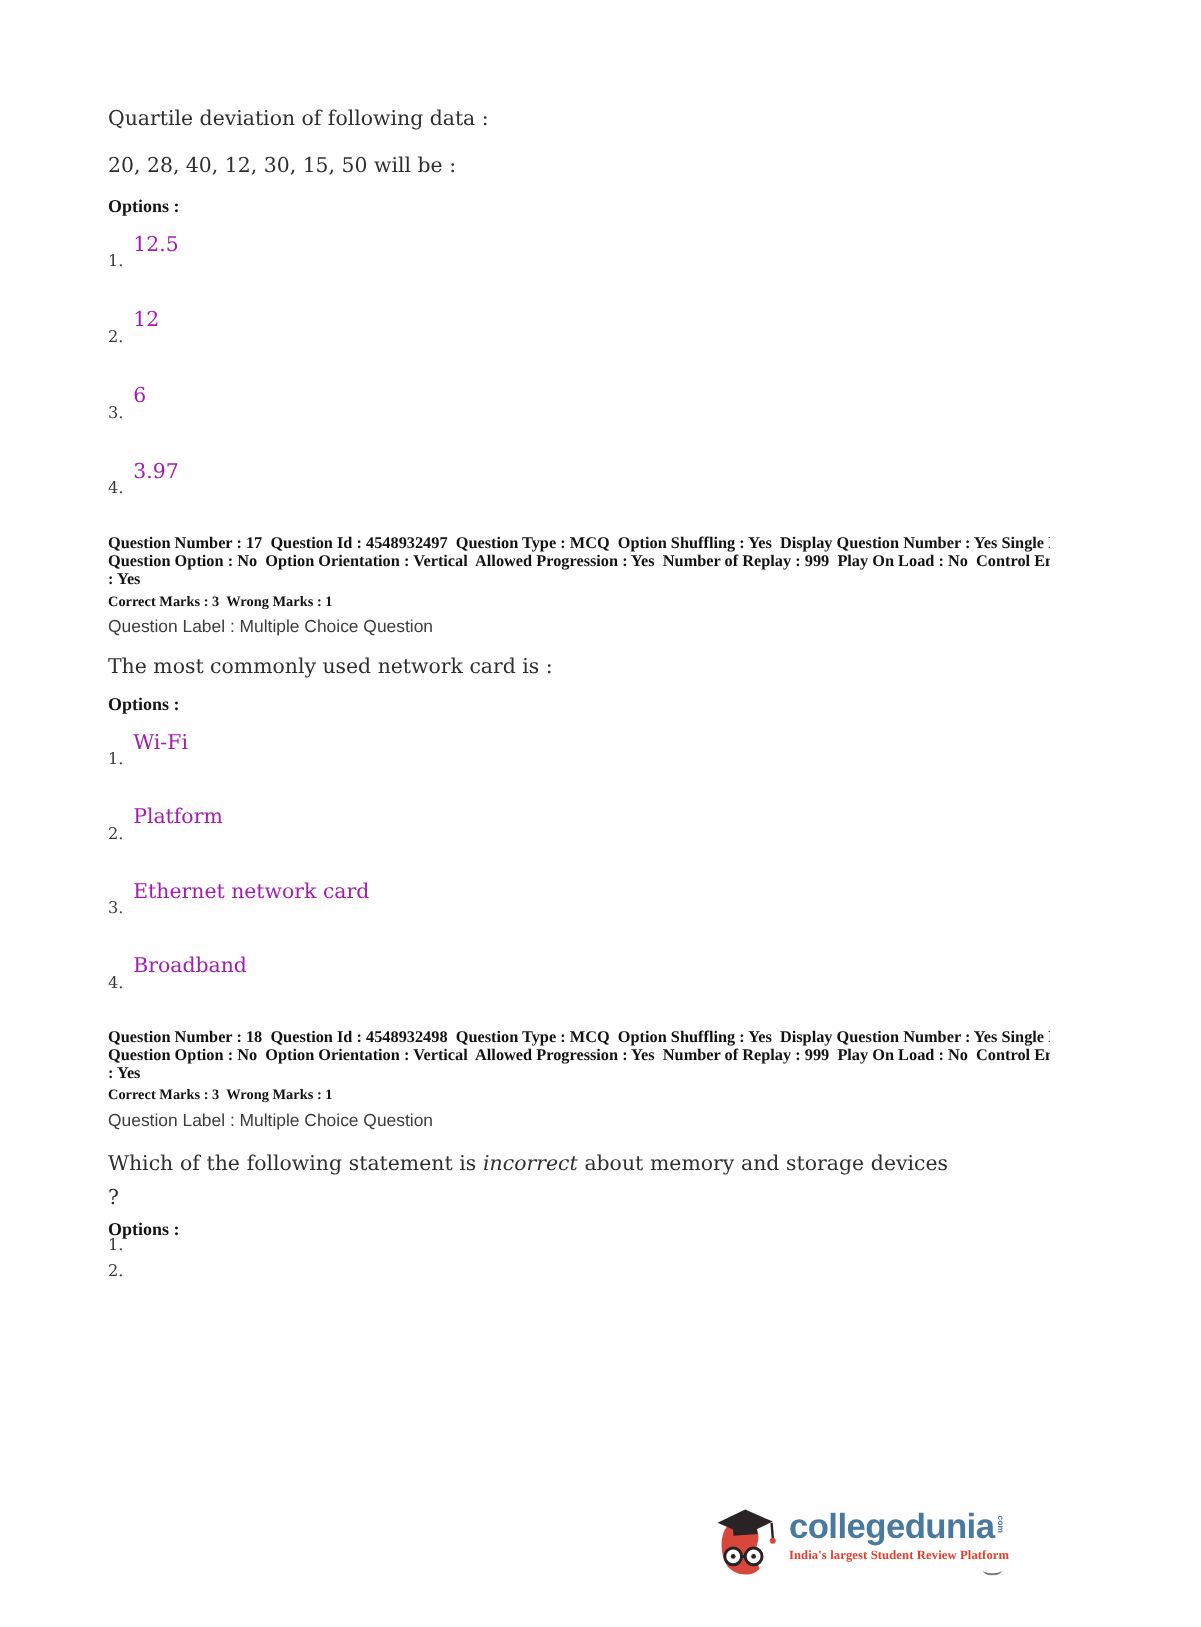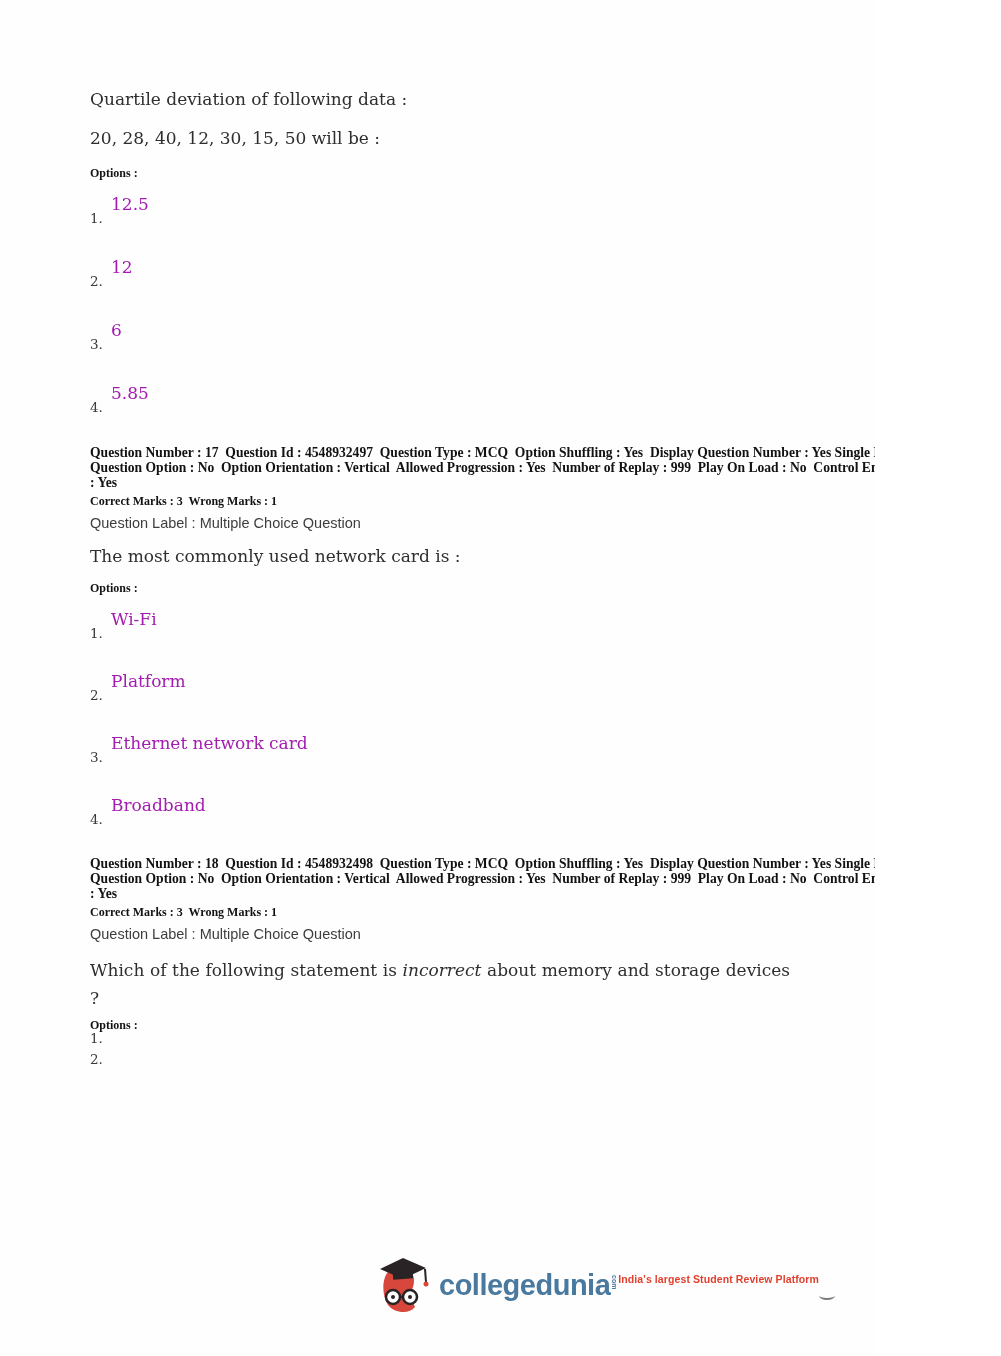--- a/index.html
+++ b/index.html
@@ -21,21 +21,21 @@
   .qtext {
     font-family: "DejaVu Serif", serif;
     font-size: 17px;
     line-height: 22px;
     color: #2e2e2e;
   }
   .qline { margin-bottom: 17px; }
   .options-label {
     font-family: "Liberation Serif", serif;
     font-weight: 700;
-    font-size: 12px;
+    font-size: 15px;
     line-height: 15px;
     color: #141414;
     margin-bottom: 12px;
   }
   .option { position: relative; padding-left: 21px; margin-bottom: 41px; }
   .option-num {
     position: absolute;
     left: 0;
     bottom: -11px;
     font-family: "DejaVu Serif", serif;
@@ -93,41 +93,41 @@
 
   
   .logo {
     position: absolute;
     right: 34px;
     bottom: 38px;
     display: flex;
     align-items: center;
     gap: 9px;
   }
-  .logo-texts { display: flex; flex-direction: row; }
+  .logo-texts { display: flex; flex-direction: column; }
   .brand-row { display: flex; align-items: flex-start; }
   .brand {
     font-family: "Liberation Sans", sans-serif;
     font-weight: 700;
     font-size: 29px;
     letter-spacing: -0.5px;
     color: #49799f;
     line-height: 30px;
   }
   .brand-suffix {
     font-family: "Liberation Sans", sans-serif;
     font-weight: 700;
     font-size: 7px;
     color: #49799f;
     writing-mode: vertical-rl;
     margin-top: 5px;
     margin-left: 1px;
   }
   .tagline {
-    font-family: Liberation Sans, sans-serif;
+    font-family: Liberation Serif, serif;
     font-weight: 700;
     font-size: 10.5px;
     color: #e2402e;
     margin-top: 3px;
     letter-spacing: 0.1px;
     text-align: center;
   }
   .swoosh {
     width: 16px;
     height: 9px;
@@ -156,21 +156,21 @@
       <div class="option">
         <span class="option-num">2.</span>
         <span class="option-text">12</span>
       </div>
       <div class="option">
         <span class="option-num">3.</span>
         <span class="option-text">6</span>
       </div>
       <div class="option">
         <span class="option-num">4.</span>
-        <span class="option-text">5.85</span>
+        <span class="option-text">3.97</span>
       </div>
     </section>
 
     <section class="section-17">
       <p class="meta">Question Number : 17  Question Id : 4548932497  Question Type : MCQ  Option Shuffling : Yes  Display Question Number : Yes Single Line Question Option : No  Option Orientation : Vertical  Allowed Progression : Yes  Number of Replay : 999  Play On Load : No  Control Enable : Yes</p>
       <p class="marks">Correct Marks : 3  Wrong Marks : 1</p>
       <p class="qlabel">Question Label : Multiple Choice Question</p>
       <p class="qtext qtext-main">The most commonly used network card is :</p>
       <p class="options-label">Options :</p>
 

